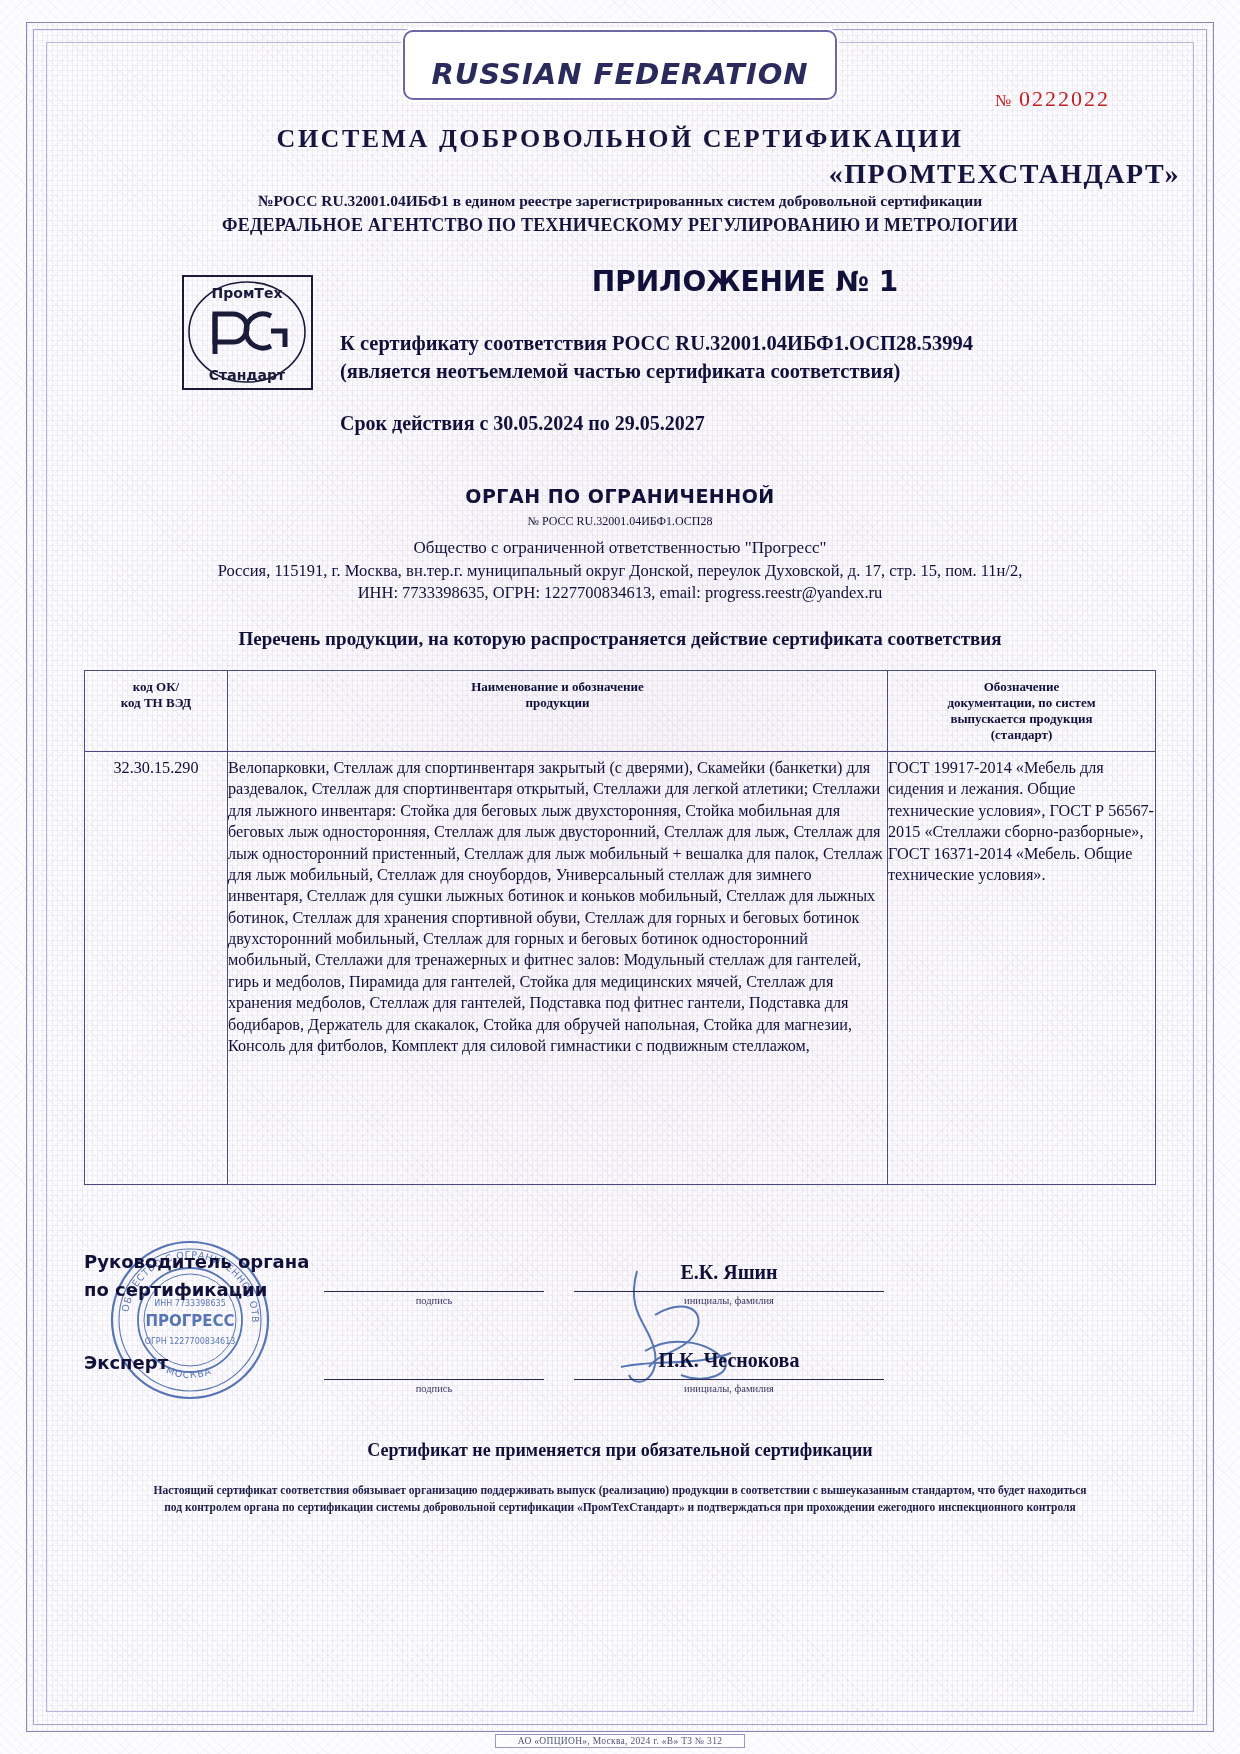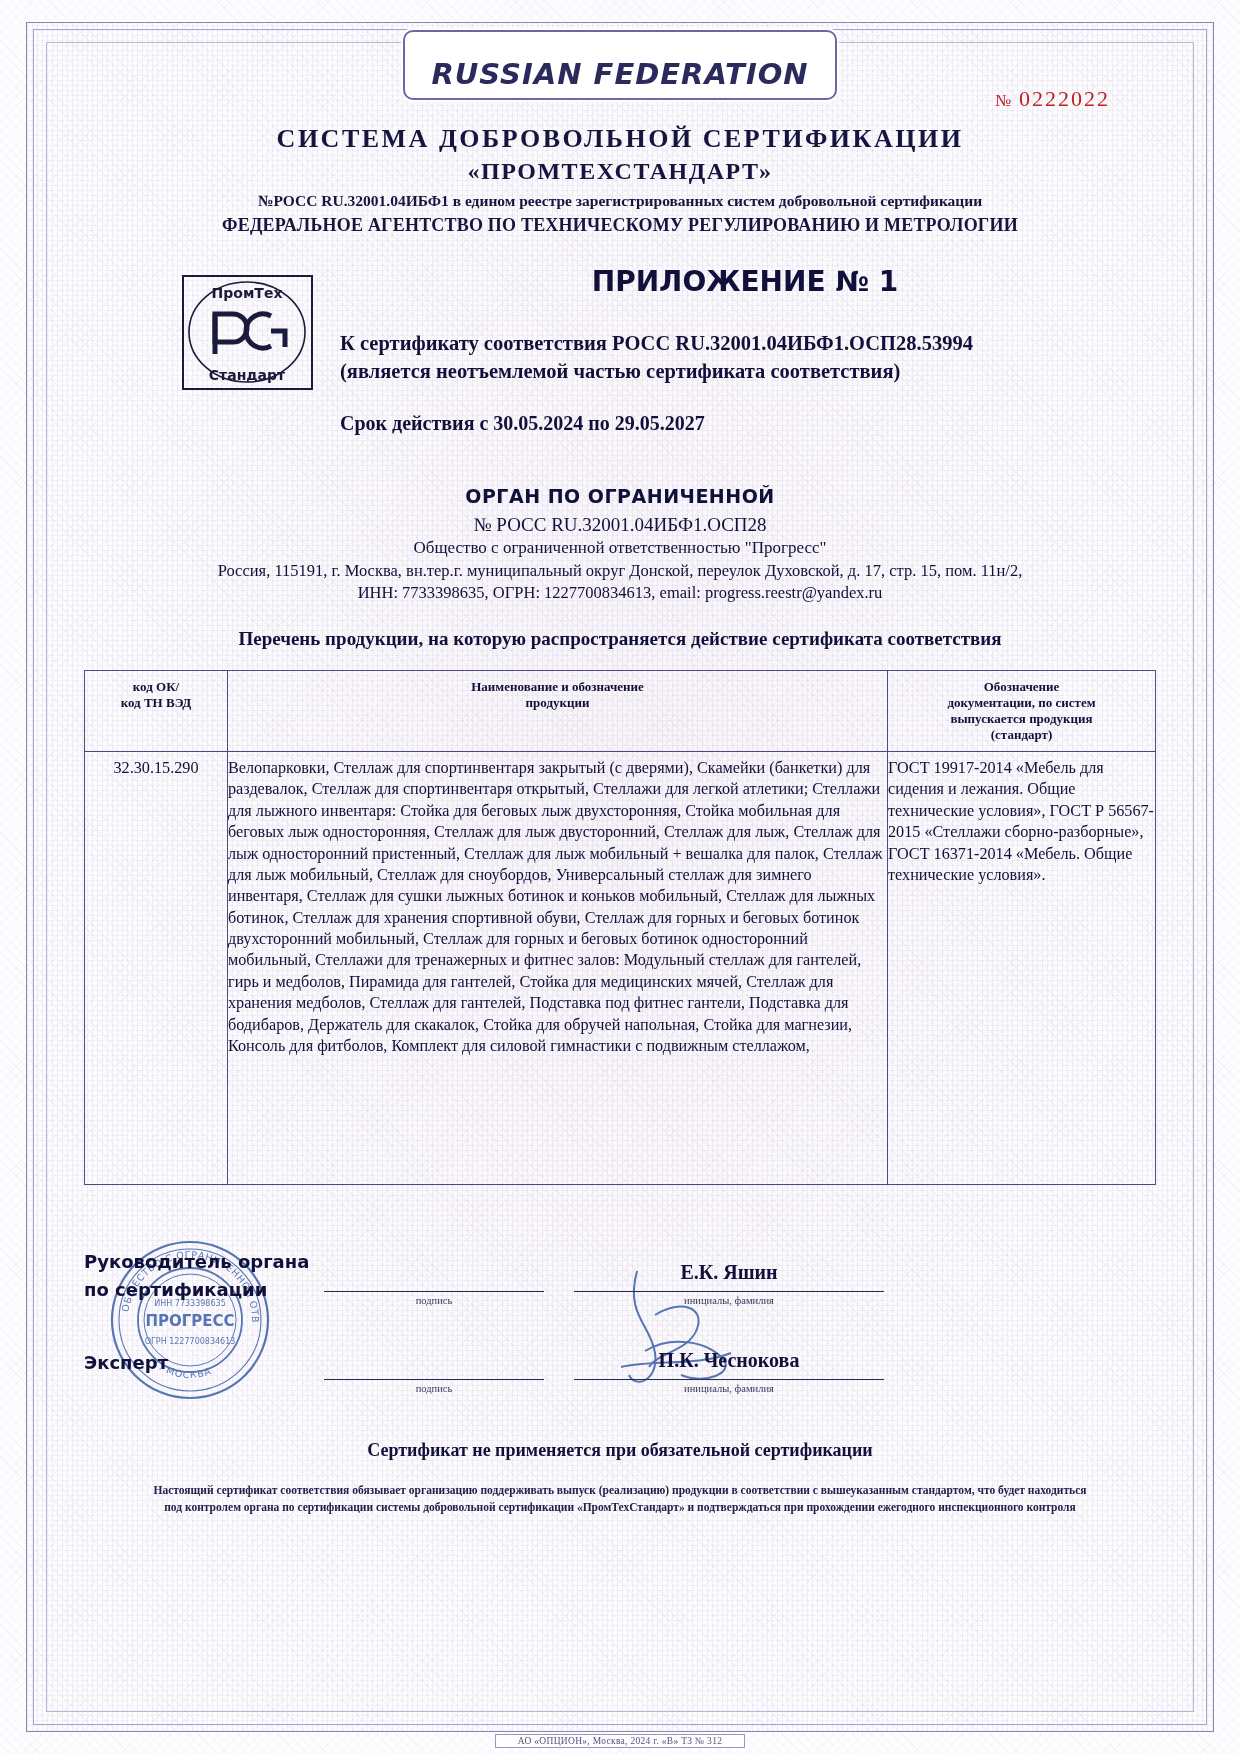--- a/index.html
+++ b/index.html
@@ -58,22 +58,22 @@
     font-family:"Liberation Serif", serif;
     font-size:22px;color:#c02020;letter-spacing:2px;
   }
   .serial .no{font-size:17px;color:#c02020;letter-spacing:0;}
 
   .sys-title{
     position:absolute;left:0;right:0;top:104px;text-align:center;
     font-size:26px;font-weight:bold;letter-spacing:2.5px;color:#15153f;
   }
   .sys-title2{
-    position:absolute;left:0;right:0;top:138px;text-align:center;
-    font-size:24px;font-weight:bold;letter-spacing:1.5px;color:#15153f;
+    position:absolute;left:0;right:0;top:138px;text-align:right;
+    font-size:28px;font-weight:bold;letter-spacing:1.5px;color:#15153f;
   }
   .reg-line{
     position:absolute;left:0;right:0;top:172px;text-align:center;
     font-size:15.5px;font-weight:bold;color:#15153f;
   }
   .agency-line{
     position:absolute;left:0;right:0;top:195px;text-align:center;
     font-size:18px;font-weight:bold;color:#15153f;letter-spacing:.2px;
   }
 
@@ -101,21 +101,21 @@
     font-size:20px;font-weight:bold;color:#10103a;
   }
 
   .org-title{
     position:absolute;left:0;right:0;top:465px;text-align:center;
     font-family:"DejaVu Sans", sans-serif;
     font-size:19px;font-weight:bold;color:#10103a;letter-spacing:.5px;
   }
   .org-num{
     position:absolute;left:0;right:0;top:494px;text-align:center;
-    font-size:19px;color:#10103a;
+    font-size:12px;color:#10103a;
   }
   .org-name{
     position:absolute;left:0;right:0;top:518px;text-align:center;
     font-size:17px;color:#10103a;
   }
   .org-addr{
     position:absolute;left:0;right:0;top:541px;text-align:center;
     font-size:16.5px;color:#10103a;
   }
   .org-req{

